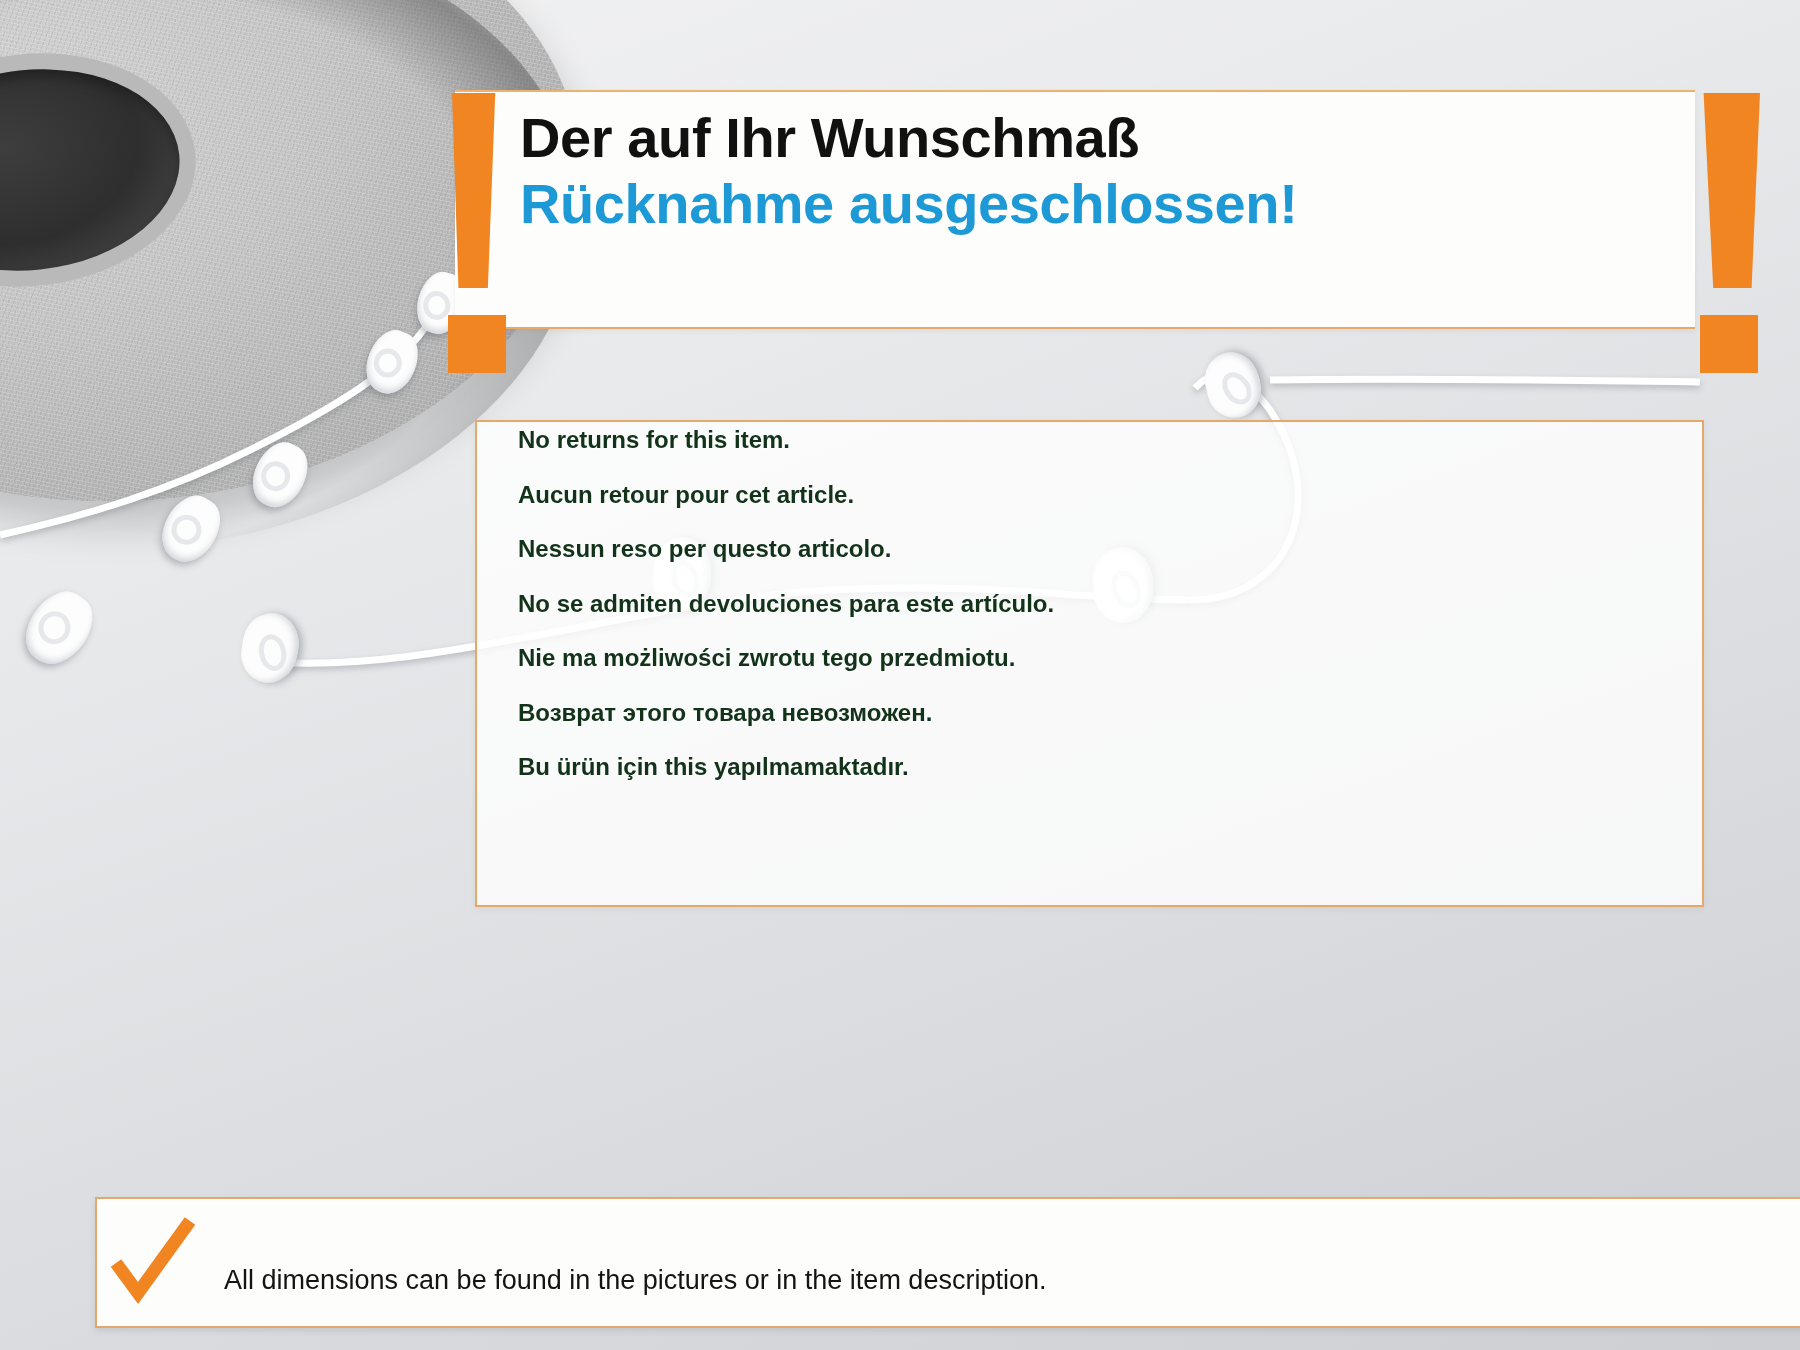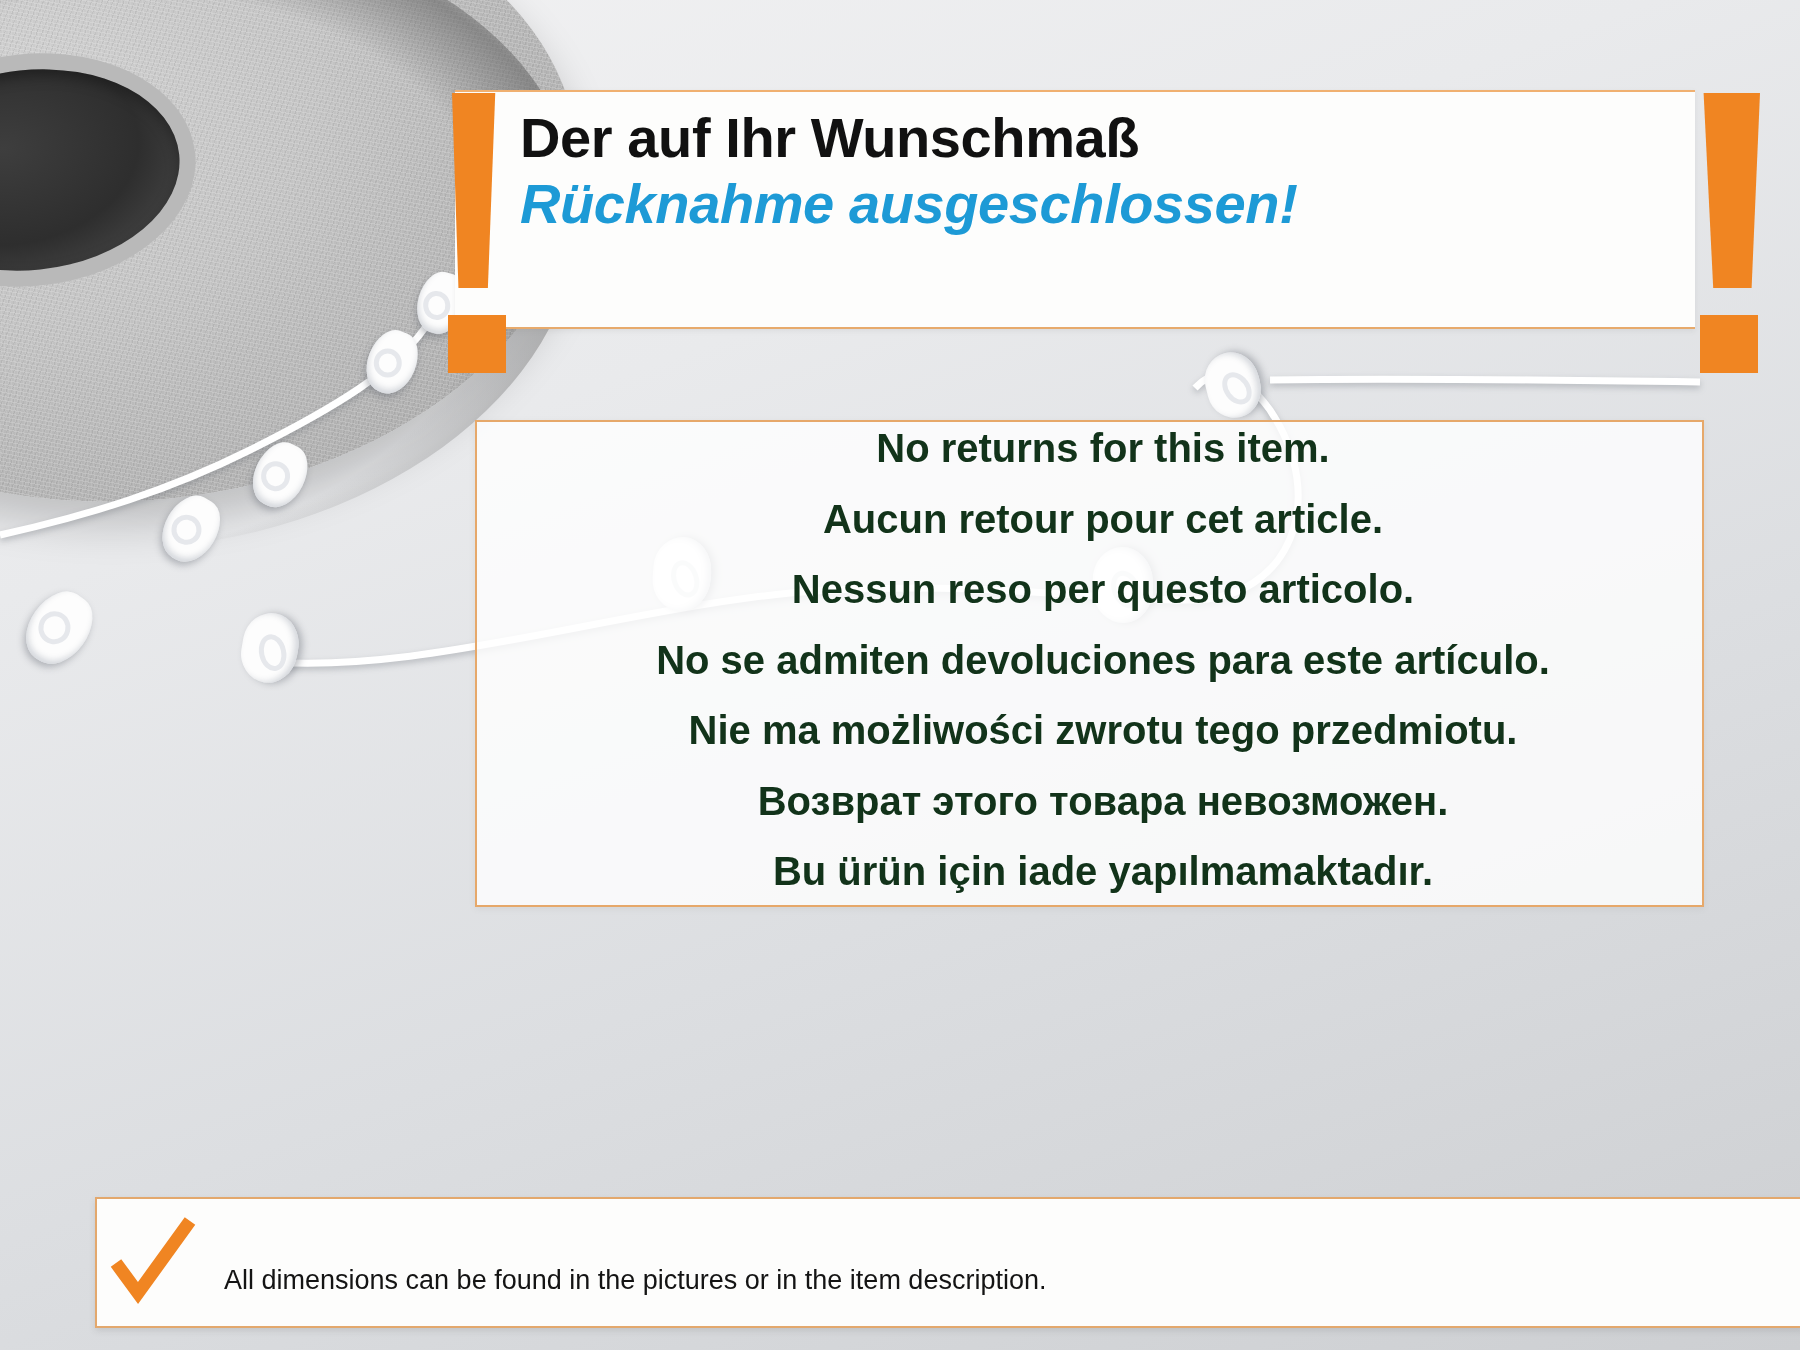--- a/index.html
+++ b/index.html
@@ -69,35 +69,34 @@
   .headline-box{
     position:absolute;left:455px;top:90px;width:1240px;height:235px;
     background:#fdfdfc;border-top:2px solid #f0b070;border-bottom:2px solid #e7aa6c;
     box-shadow:0 2px 5px rgba(120,120,120,.12);
   }
   .headline{
     position:absolute;left:520px;top:105px;width:1130px;
     font-size:56px;font-weight:bold;line-height:1.17;
     letter-spacing:-0.4px;color:#111111;
   }
-  .headline .blue{color:#1d9ad6;font-style:italic;}
+  .headline .blue{color:#1d9ad6;}
 
   
   .lang-box{
     position:absolute;left:475px;top:420px;width:1225px;height:483px;
     background:rgba(255,255,255,.80);
     border:2px solid #e6a86a;
     box-shadow:0 2px 6px rgba(120,120,120,.10);
   }
   .lang-list{position:absolute;left:518px;top:428px;width:1170px;}
   .lang-line{
-    font-size:40px;font-weight:bold;color:#12331a;
+    font-size:24px;font-weight:bold;color:#12331a;
     line-height:1.0;margin:0 0 30.5px 0;white-space:nowrap;
     text-shadow:0 1px 0 rgba(255,255,255,.6);
-    text-align:center;
   }
 
   
   .note-box{
     position:absolute;left:95px;top:1197px;width:1705px;height:127px;
     background:#fdfdfc;border:2px solid #e3a86d;
     box-shadow:0 3px 6px rgba(110,110,110,.18);
   }
   .check{position:absolute;left:110px;top:1215px;width:86px;height:90px;}
   .note-de{
@@ -174,21 +173,21 @@
   </div>
 
   <div class="lang-box"></div>
   <div class="lang-list">
     <div class="lang-line">No returns for this item.</div>
     <div class="lang-line">Aucun retour pour cet article.</div>
     <div class="lang-line">Nessun reso per questo articolo.</div>
     <div class="lang-line">No se admiten devoluciones para este artículo.</div>
     <div class="lang-line">Nie ma możliwości zwrotu tego przedmiotu.</div>
     <div class="lang-line">Возврат этого товара невозможен.</div>
-    <div class="lang-line">Bu ürün için iade yapılmamaktadır.</div>
+    <div class="lang-line">Bu ürün için this yapılmamaktadır.</div>
   </div>
 
   <div class="note-box"></div>
   <svg class="check" viewBox="0 0 86 90">
     <path d="M 6 48 L 28 78 L 80 6" fill="none" stroke="#F08522" stroke-width="13" stroke-linecap="butt" stroke-linejoin="miter"></path>
   </svg>
   <div class="note-en">All dimensions can be found in the pictures or in the item description.</div>
 
 </div>
 

